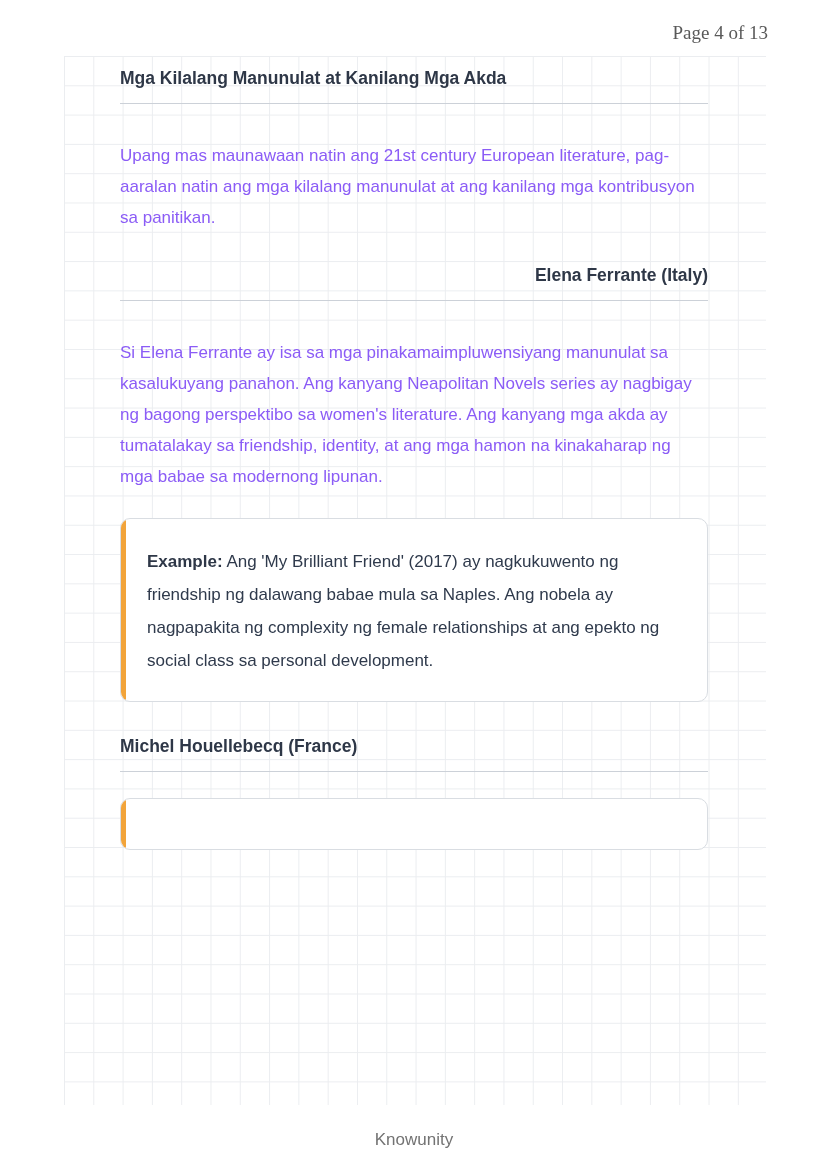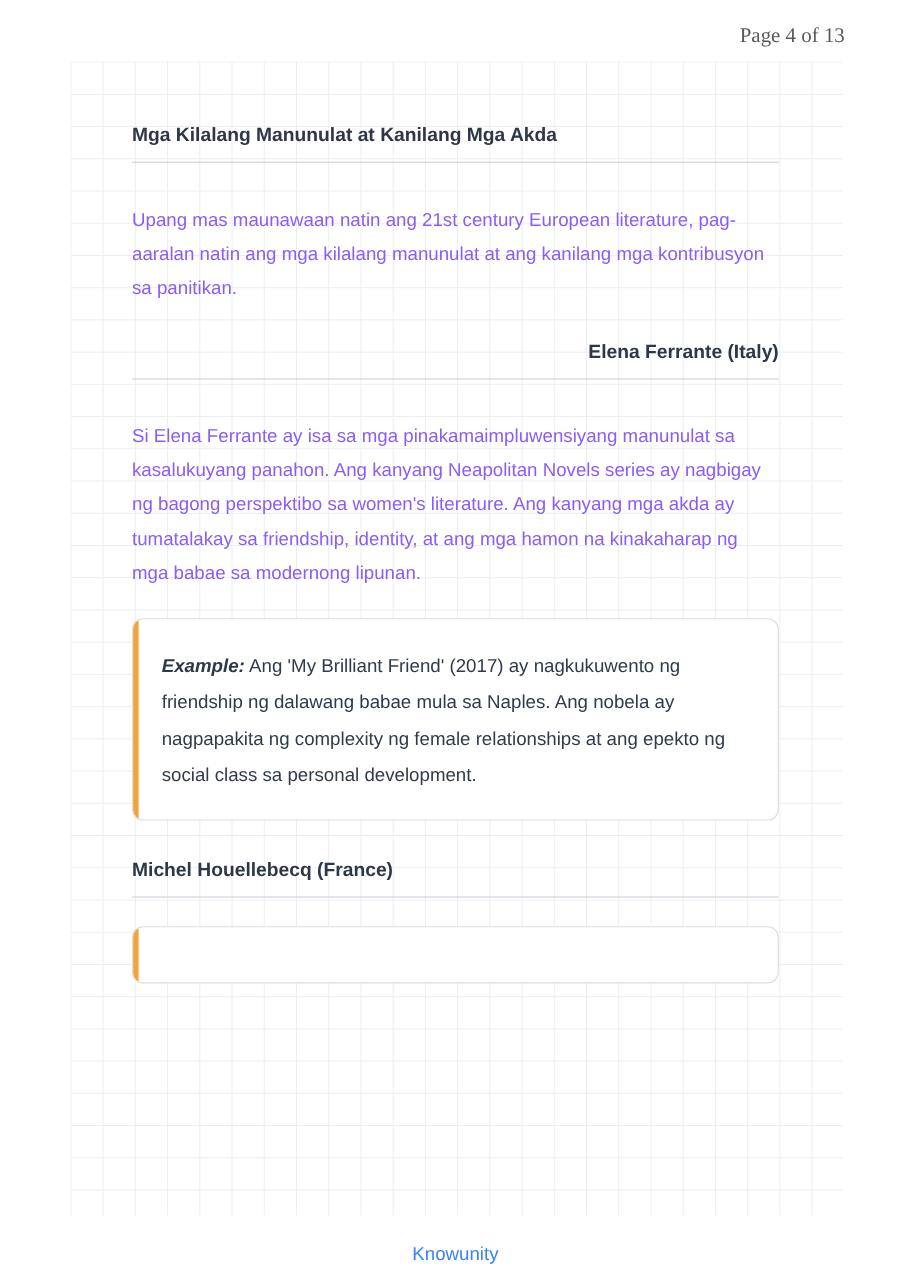--- a/index.html
+++ b/index.html
@@ -22,21 +22,21 @@
   }
   .page-indicator{
     position:absolute;
     top:22px;right:60px;
     font-family:"Liberation Serif",serif;
     font-size:19px;
     color:#595959;
   }
   .content{
     position:absolute;
-    left:120px;top:56px;width:588px;margin-top:44px;
+    left:120px;top:56px;width:588px;
   }
   h1.title{
     margin:12px 0 0;
     font-size:17.5px;
     font-weight:700;
     color:#2e3747;
   }
   h2.subheading{
     font-size:17.5px;
     font-weight:700;
@@ -73,28 +73,27 @@
   }
   p.example-text{
     margin:0;
     font-size:17px;
     line-height:33px;
     color:#2f3a4c;
   }
   p.example-text strong{
     font-weight:700;
     color:#2e3747;
-    font-style:italic;
   }
   .footer{
     position:absolute;
     top:1130px;left:0;right:0;
     text-align:center;
     font-size:17px;
-    color:#3b82f6;
+    color:#737373;
   }
 </style>
 </head>
 <body>
 
 <div class="page">
 
   <div class="grid-layer"></div>
 
   <div class="page-indicator">Page 4 of 13</div>

